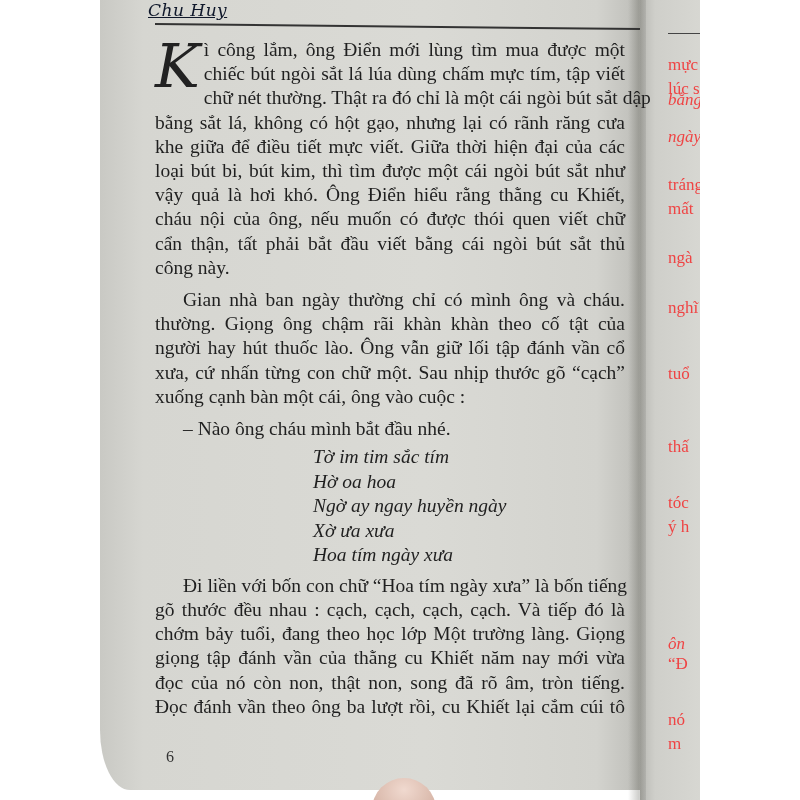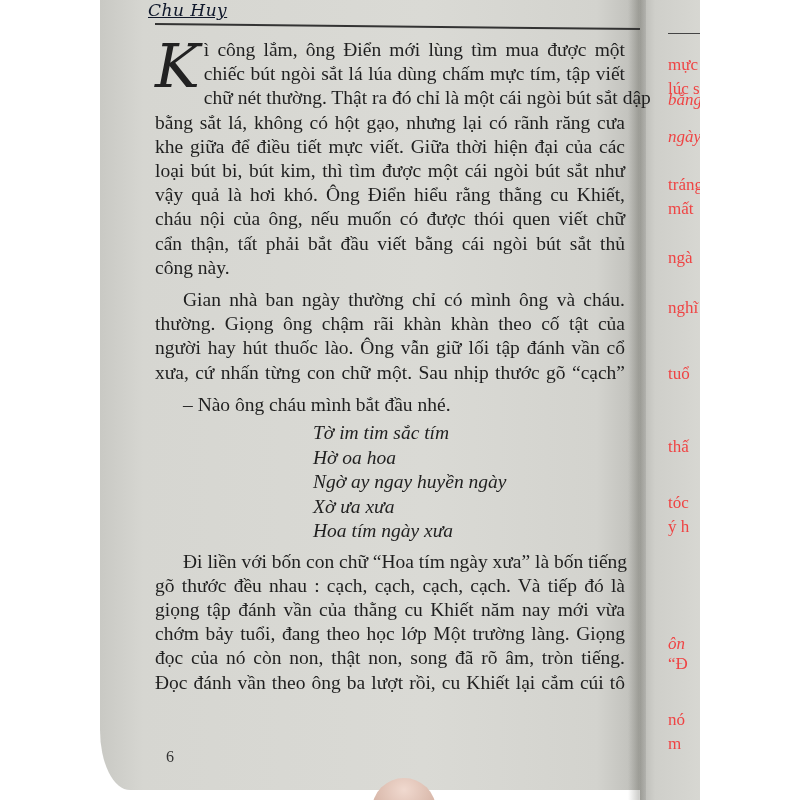--- a/index.html
+++ b/index.html
@@ -91,37 +91,38 @@
     <span class="line">cháu nội của ông, nếu muốn có được thói quen viết chữ</span>
     <span class="line">cẩn thận, tất phải bắt đầu viết bằng cái ngòi bút sắt thủ</span>
     <span class="line last">công này.</span>
   </div>
 
   <div class="para">
     <span class="line indent">Gian nhà ban ngày thường chỉ có mình ông và cháu.</span>
     <span class="line">thường. Giọng ông chậm rãi khàn khàn theo cố tật của</span>
     <span class="line">người hay hút thuốc lào. Ông vẫn giữ lối tập đánh vần cổ</span>
     <span class="line">xưa, cứ nhấn từng con chữ một. Sau nhịp thước gõ “cạch”</span>
+    <span class="line last">xuống cạnh bàn một cái, ông vào cuộc :</span>
   </div>
 
   <div class="dialogue">– Nào ông cháu mình bắt đầu nhé.</div>
 
   <div class="poem">
     <span class="pline">Tờ im tim sắc tím</span>
     <span class="pline">Hờ oa hoa</span>
     <span class="pline">Ngờ ay ngay huyền ngày</span>
     <span class="pline">Xờ ưa xưa</span>
     <span class="pline">Hoa tím ngày xưa</span>
   </div>
 
   <div class="para">
     <span class="line indent">Đi liền với bốn con chữ “Hoa tím ngày xưa” là bốn tiếng</span>
     <span class="line">gõ thước đều nhau : cạch, cạch, cạch, cạch. Và tiếp đó là</span>
+    <span class="line">chớm bảy tuổi, đang theo học lớp Một trường làng. Giọng</span>
     <span class="line">giọng tập đánh vần của thằng cu Khiết năm nay mới vừa</span>
-    <span class="line">chớm bảy tuổi, đang theo học lớp Một trường làng. Giọng</span>
     <span class="line">đọc của nó còn non, thật non, song đã rõ âm, tròn tiếng.</span>
     <span class="line">Đọc đánh vần theo ông ba lượt rồi, cu Khiết lại cắm cúi tô</span>
   </div>
 </div>
 
 <div class="page-number">6</div>
 
 <div id="right-frags">
     <div class="right-frag" style="top: 55px;">mực</div>
     <div class="right-frag" style="top: 79px;">lúc s</div>

